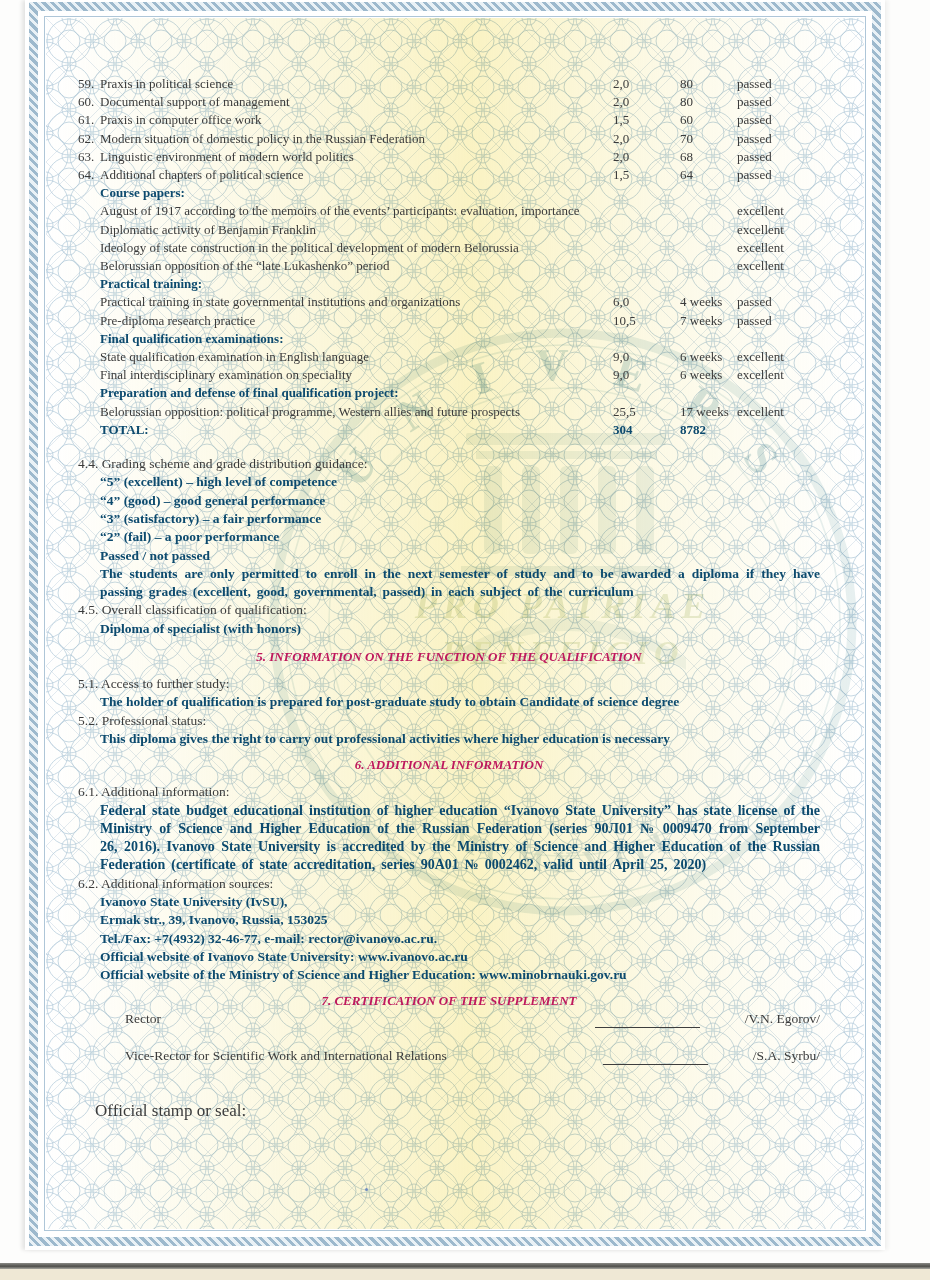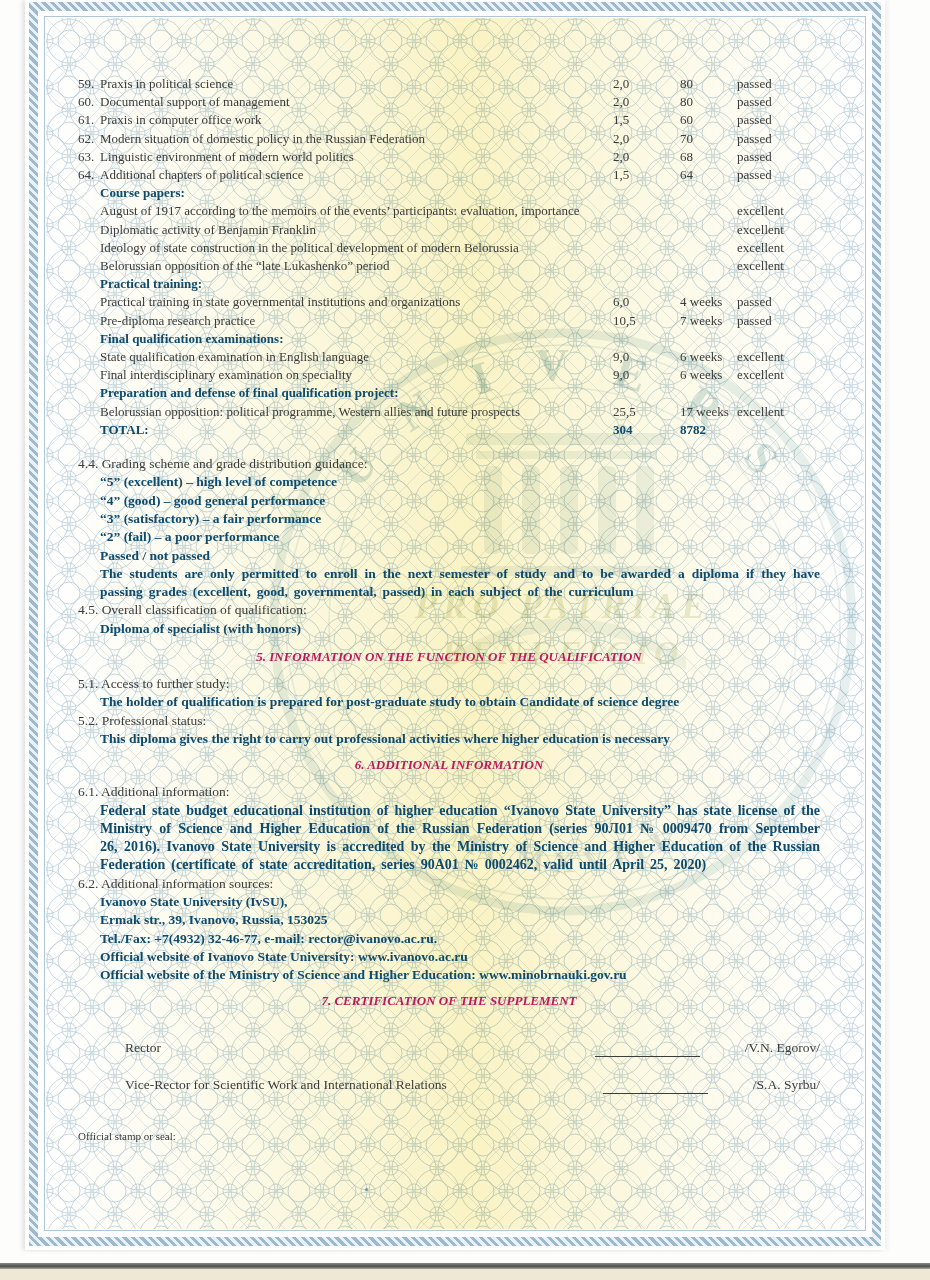--- a/index.html
+++ b/index.html
@@ -35,21 +35,21 @@
   .sec{font-size:13.5px;line-height:18.3px;}
   .indent{margin-left:22px;}
   .just{text-align:justify;}
   .heading{text-align:center;font-weight:700;color:#be185d;font-size:13px;line-height:18px;font-style:italic;}
   .para{word-spacing:2.5px;}
   .sigrow{display:flex;align-items:flex-end;margin-left:47px;font-size:13.5px;line-height:18px;}
   .sigtitle{flex:none;}
   .sigspace{flex:1;}
   .sigline{width:105px;flex:none;border-bottom:1.6px solid #3d3d3d;height:13px;margin-right:45px;}
   .signame{flex:none;}
-  .stamp-label{font-size:11px;}
+  .stamp-label{margin-left:17px;font-size:17px;}
   .speck{position:absolute;left:365px;top:1188px;width:3px;height:3px;background:#5b79c0;border-radius:50%;opacity:.8;z-index:6;}
 </style>
 </head>
 <body>
 
 <div class="page">
   <div class="border-band"></div>
   <div class="border-hole"></div>
   <div class="inner-frame"></div>
 
@@ -287,21 +287,21 @@
       <div>6.2. Additional information sources:</div>
       <div class="indent bold">Ivanovo State University (IvSU),</div>
       <div class="indent bold">Ermak str., 39, Ivanovo, Russia, 153025</div>
       <div class="indent bold">Tel./Fax: +7(4932) 32-46-77, e-mail: rector@ivanovo.ac.ru.</div>
       <div class="indent bold">Official website of Ivanovo State University: www.ivanovo.ac.ru</div>
       <div class="indent bold">Official website of the Ministry of Science and Higher Education: www.minobrnauki.gov.ru</div>
     </div>
 
     <div class="heading" style="margin-top:8px;">7. CERTIFICATION OF THE SUPPLEMENT</div>
 
-    <div class="sigrow" style="margin-top:29px;">
+    <div class="sigrow" style="">
       <span class="sigtitle">Rector</span>
       <span class="sigspace"></span>
       <span class="sigline"></span>
       <span class="signame">/V.N. Egorov/</span>
     </div>
     <div class="sigrow" style="margin-top:19px;">
       <span class="sigtitle">Vice-Rector for Scientific Work  and International Relations</span>
       <span class="sigspace"></span>
       <span class="sigline"></span>
       <span class="signame">/S.A. Syrbu/</span>

